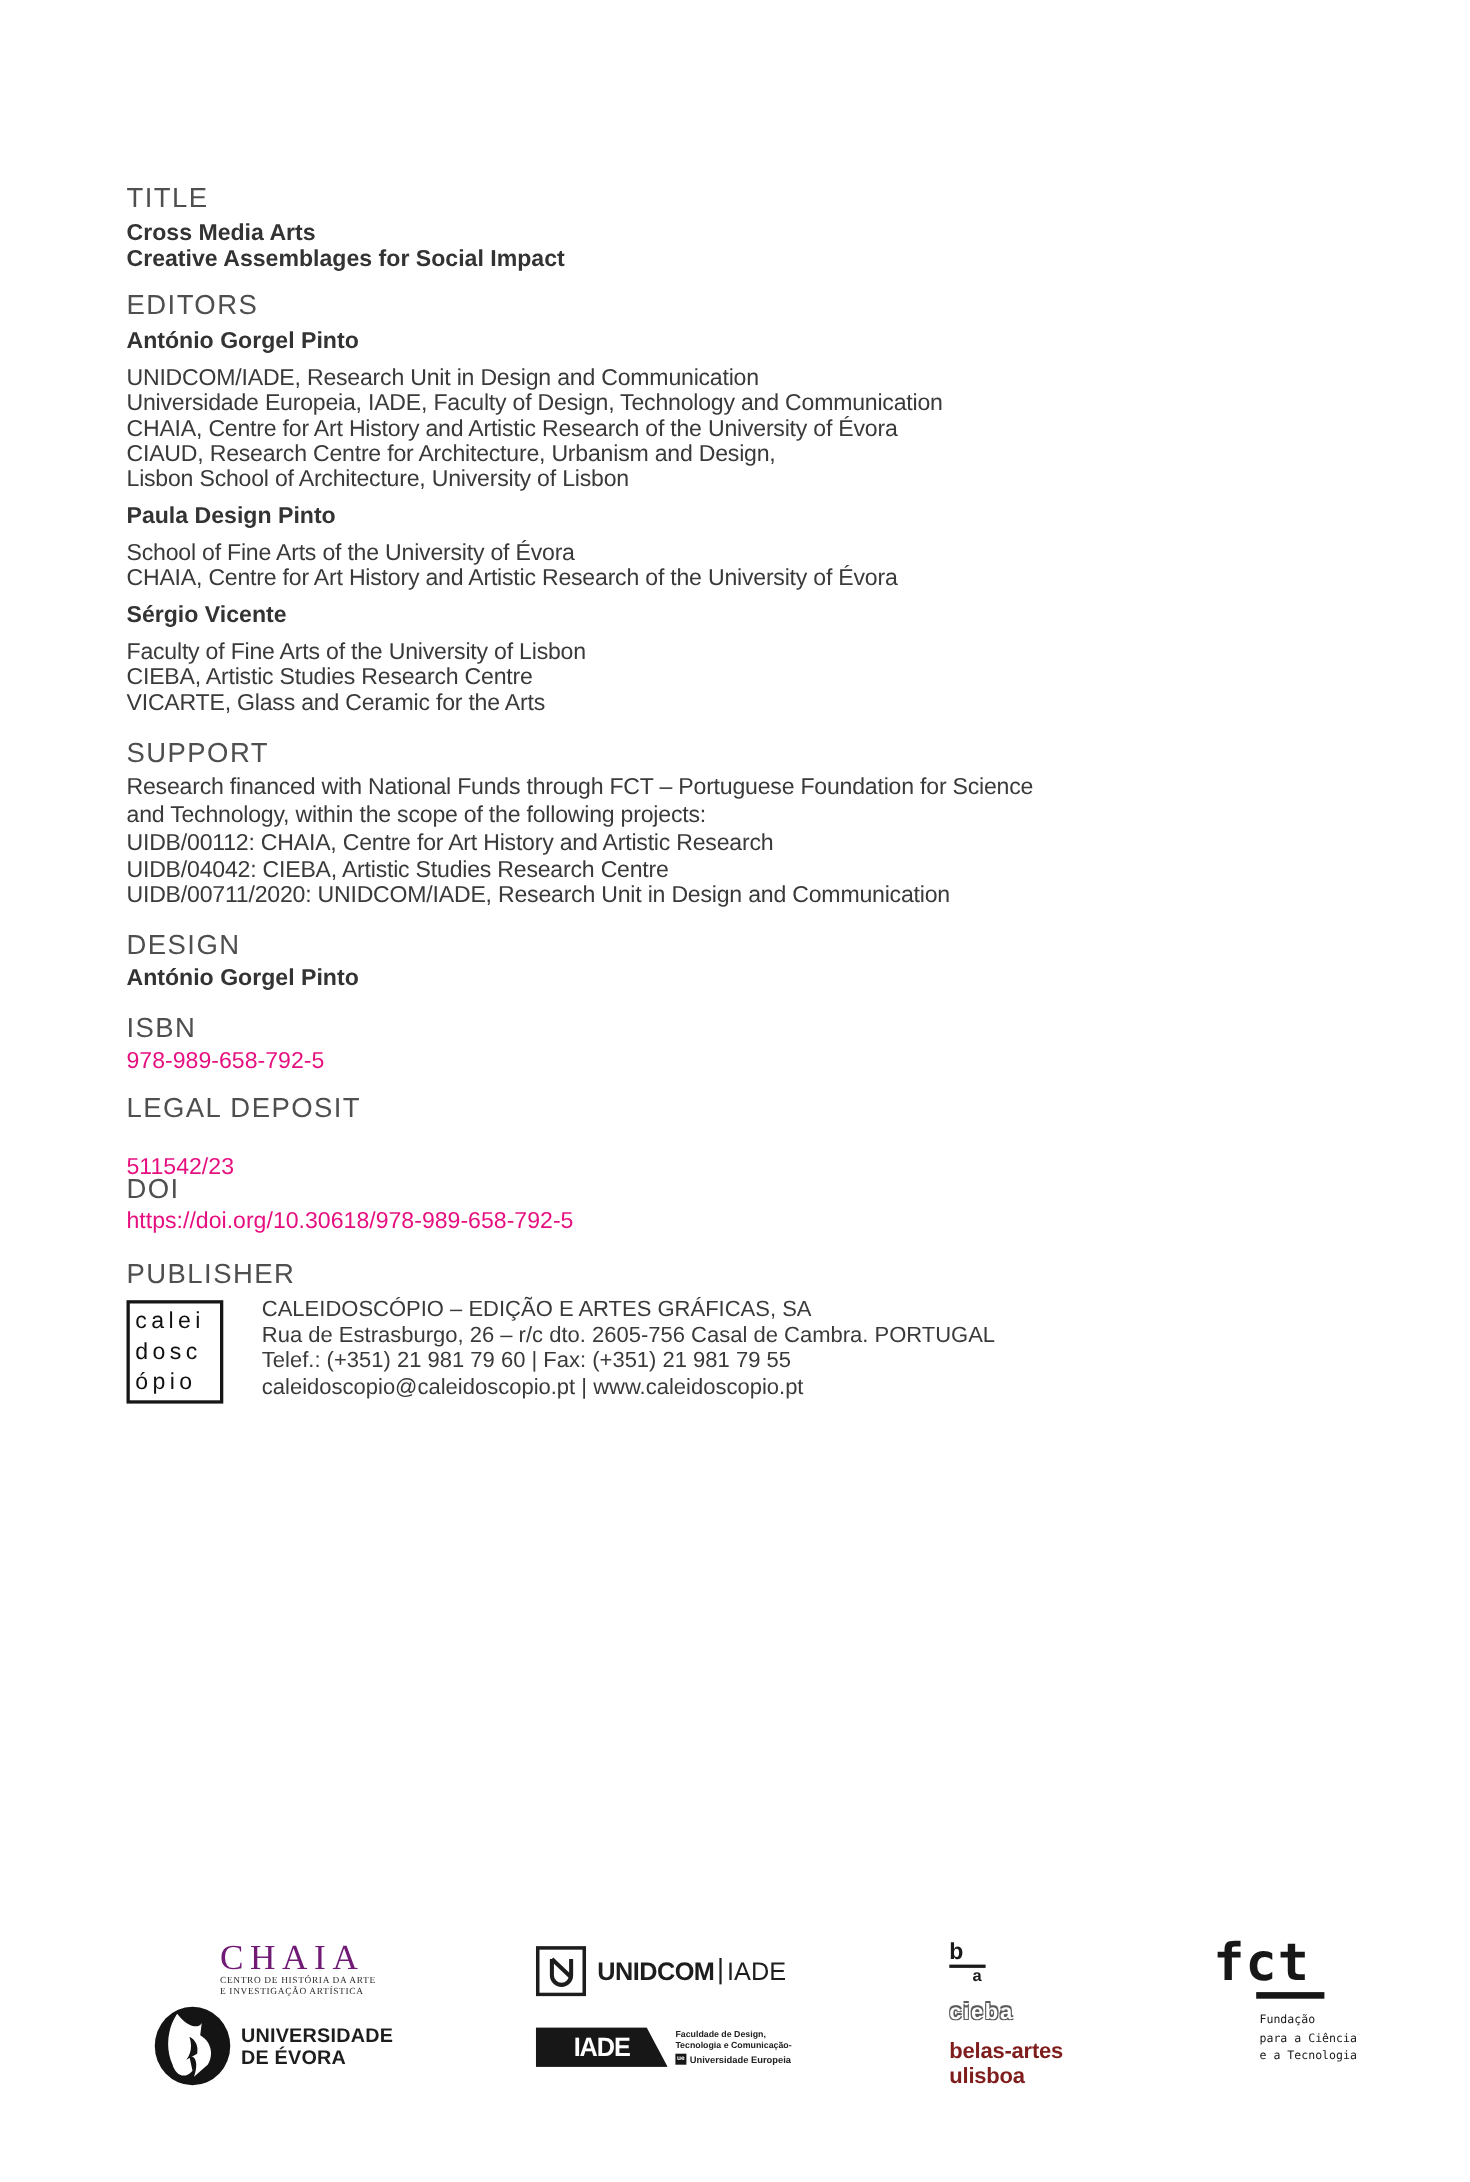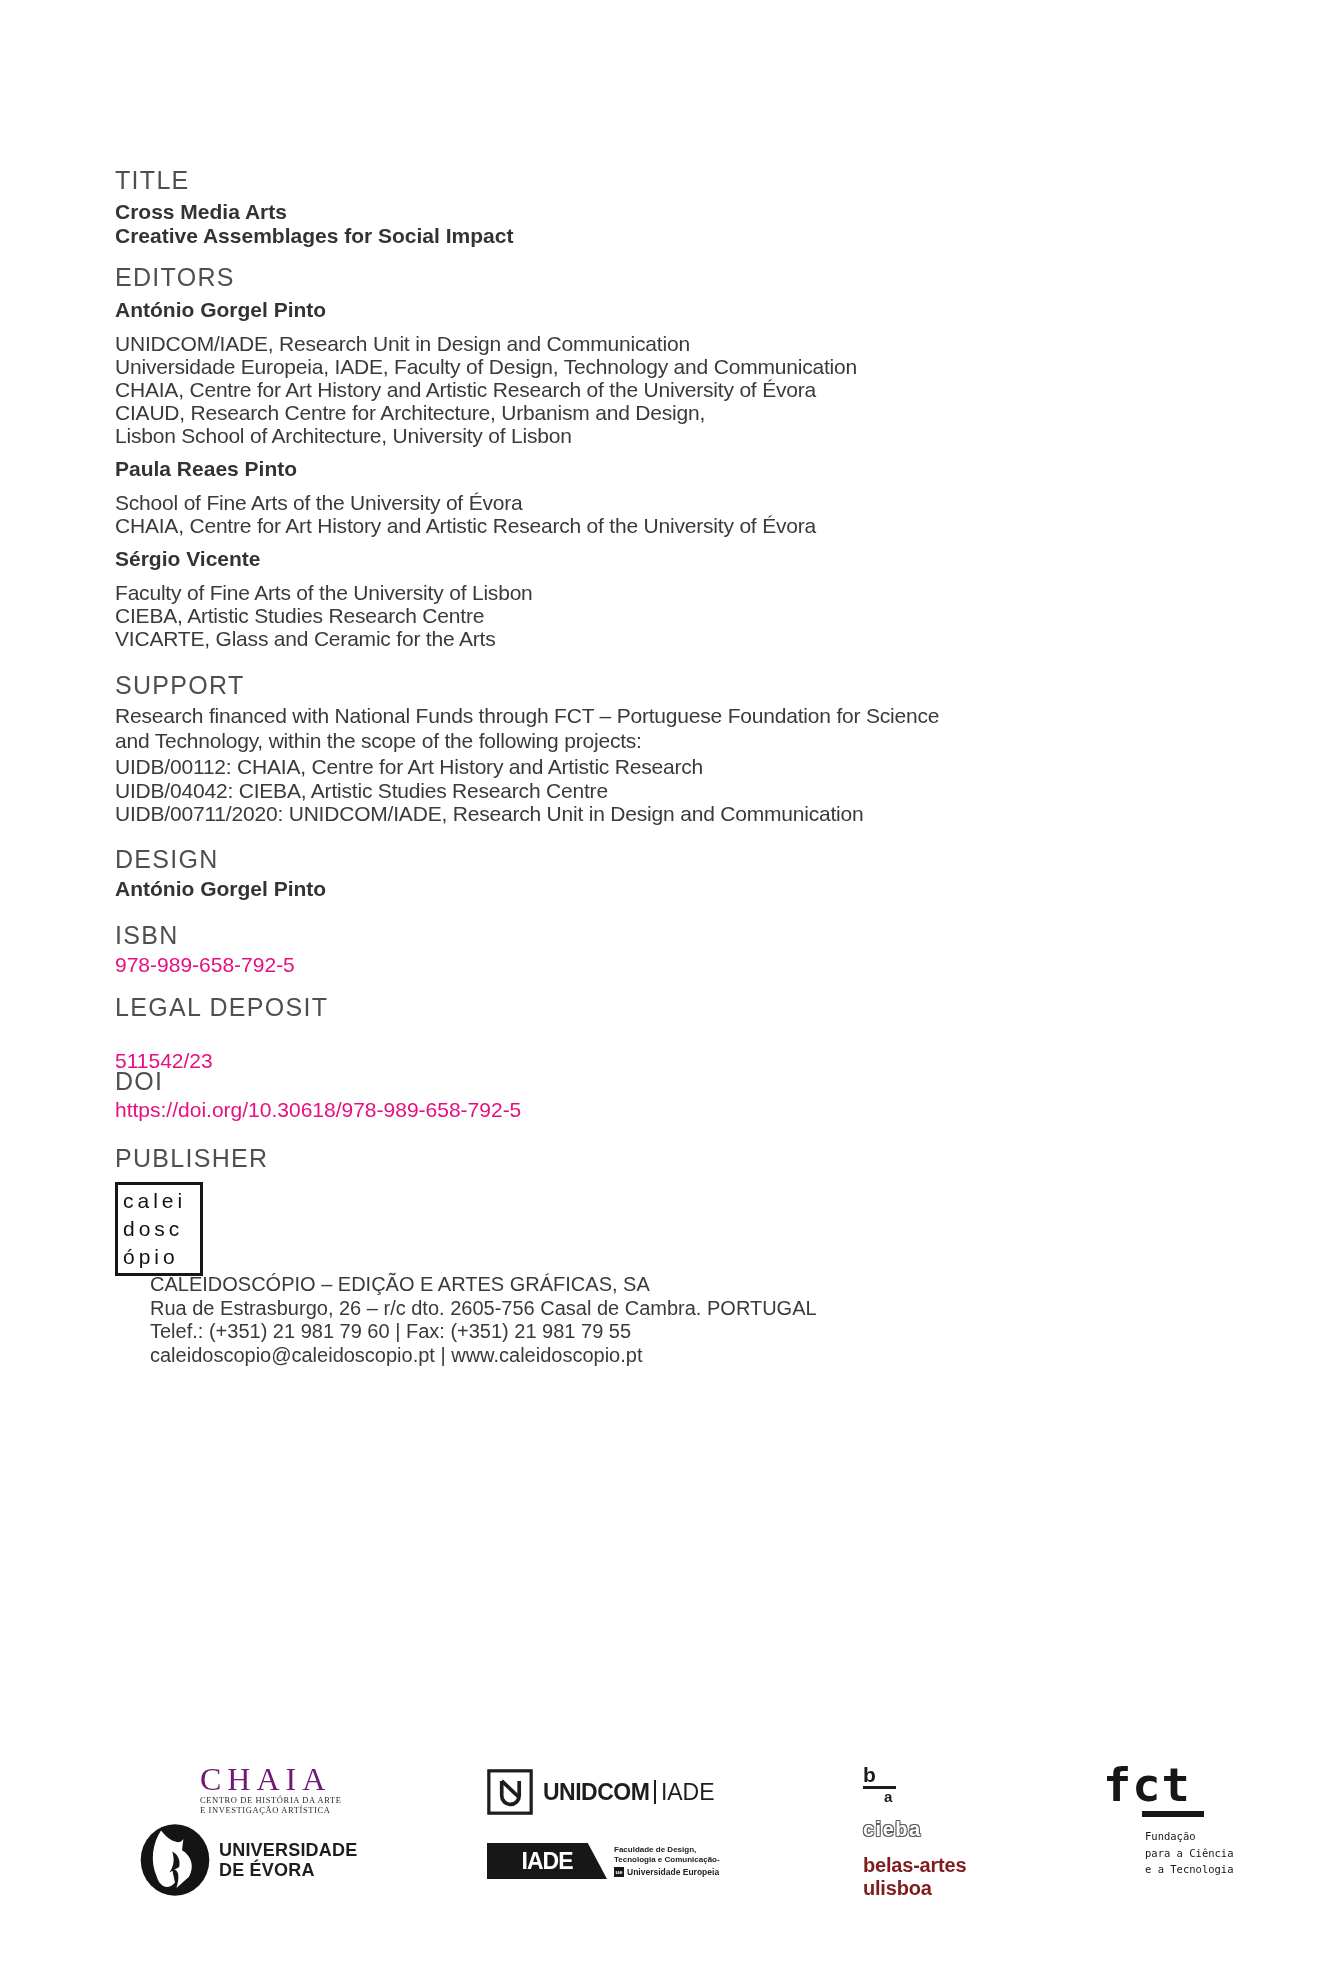--- a/index.html
+++ b/index.html
@@ -78,21 +78,21 @@
 
   <div class="abs name" style="top:298px;">António Gorgel Pinto</div>
   <div class="abs body" style="top:332px;">
     <div>UNIDCOM/IADE, Research Unit in Design and Communication</div>
     <div>Universidade Europeia, IADE, Faculty of Design, Technology and Communication</div>
     <div>CHAIA, Centre for Art History and Artistic Research of the University of Évora</div>
     <div>CIAUD,  Research Centre for Architecture, Urbanism and Design,</div>
     <div>Lisbon School of Architecture, University of Lisbon</div>
   </div>
 
-  <div class="abs name" style="top:457px;">Paula Reaes Pinto</div>
+  <div class="abs name" style="top:457px;">Paula Design Pinto</div>
   <div class="abs body" style="top:491px;">
     <div>School of Fine Arts of the University of Évora</div>
     <div>CHAIA, Centre for Art History and Artistic Research of the University of Évora</div>
   </div>
 
   <div class="abs name" style="top:547px;">Sérgio Vicente</div>
   <div class="abs body" style="top:581px;">
     <div>Faculty of Fine Arts of the University of Lisbon</div>
     <div>CIEBA, Artistic Studies Research Centre</div>
     <div>VICARTE, Glass and Ceramic for the Arts</div>
@@ -115,21 +115,21 @@
   <div class="abs h" style="top:921px;">ISBN</div>
   <div class="abs val pink" style="top:953px;">978-989-658-792-5</div>
 
   <div class="abs h" style="top:993px;">LEGAL DEPOSIT</div>
   <div class="abs val pink" style="top:1025px;margin-top:24px;">511542/23</div>
 
   <div class="abs h" style="top:1067px;">DOI</div>
   <a class="abs val pink" style="top:1098px;" href="#">https://doi.org/10.30618/978-989-658-792-5</a>
 
   <div class="abs h" style="top:1144px;">PUBLISHER</div>
-  <div class="abs pub-row" style="top:1182px;flex-direction:column;">
+  <div class="abs pub-row" style="top:1182px;">
     <div class="cal-box">
       <span>calei</span>
       <span>dosc</span>
       <span>ópio</span>
     </div>
     <div class="pub-text">
       <div>CALEIDOSCÓPIO – EDIÇÃO E ARTES GRÁFICAS, SA</div>
       <div>Rua de Estrasburgo, 26 – r/c dto. 2605-756 Casal de Cambra. PORTUGAL</div>
       <div>Telef.: (+351) 21 981 79 60 | Fax: (+351) 21 981 79 55</div>
       <div>caleidoscopio@caleidoscopio.pt | www.caleidoscopio.pt</div>

